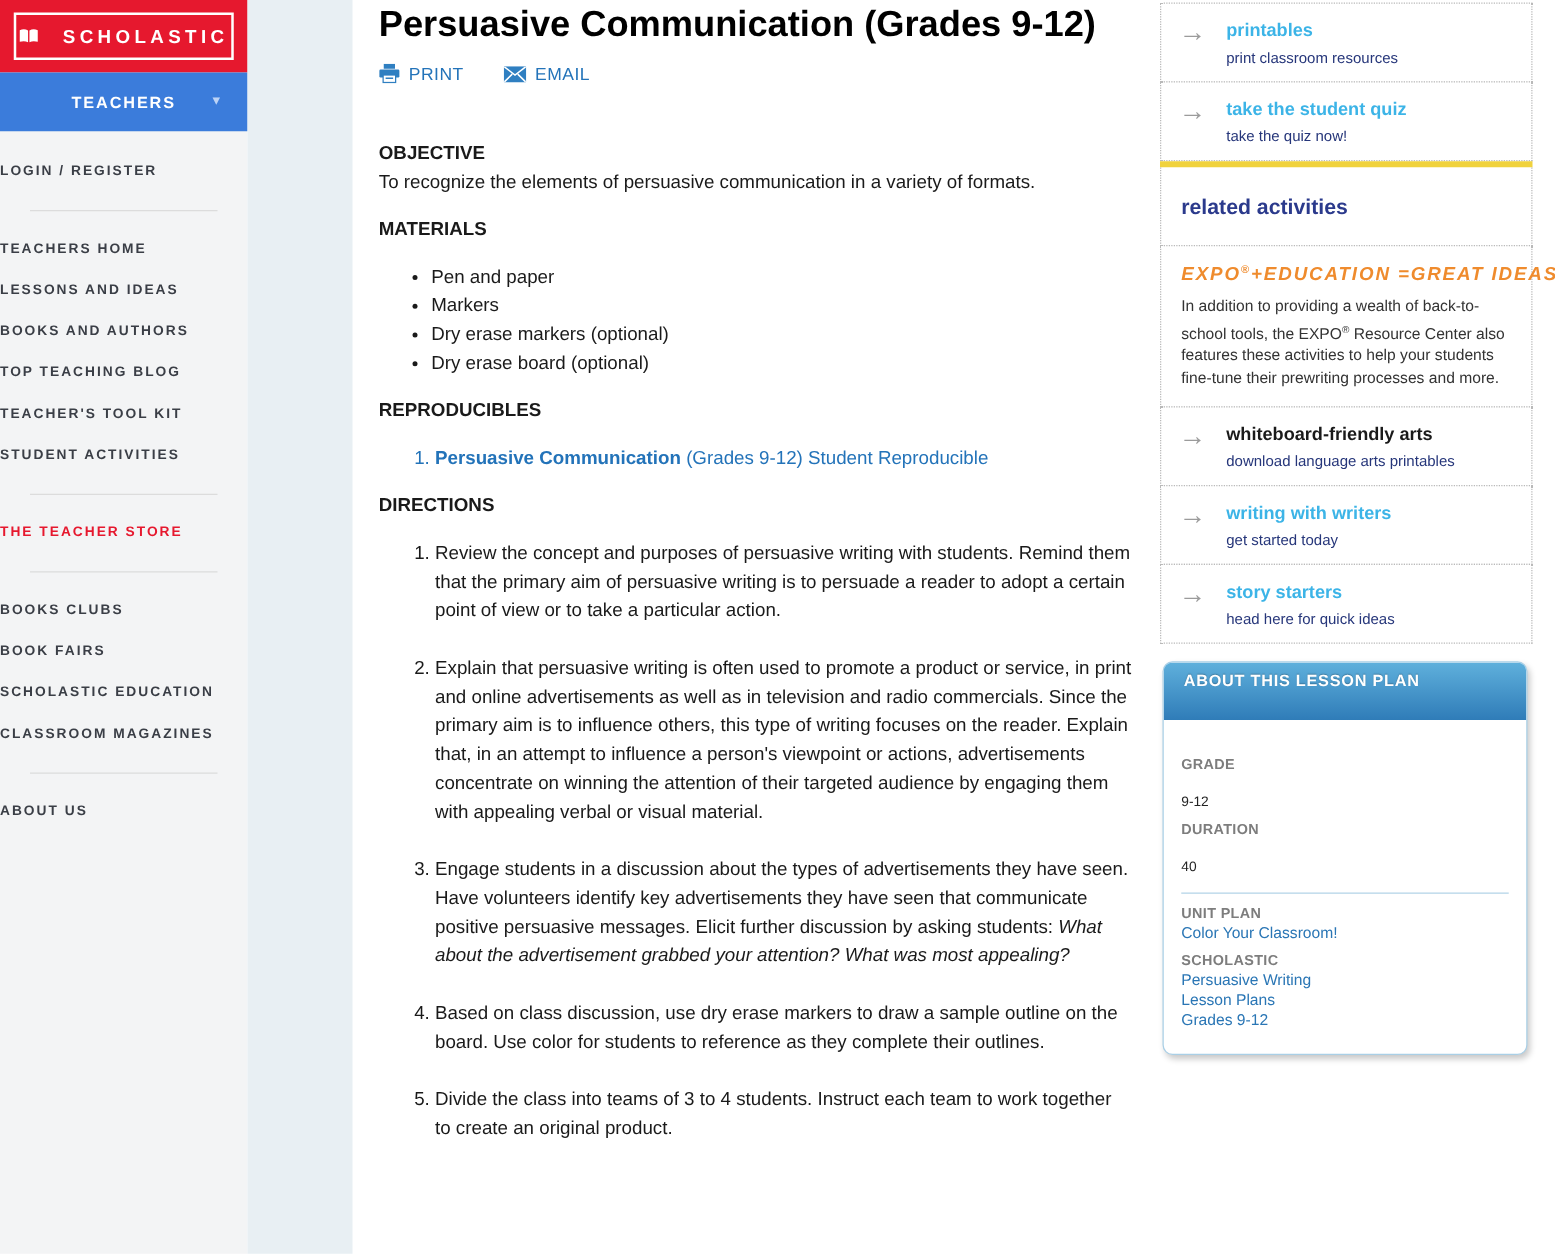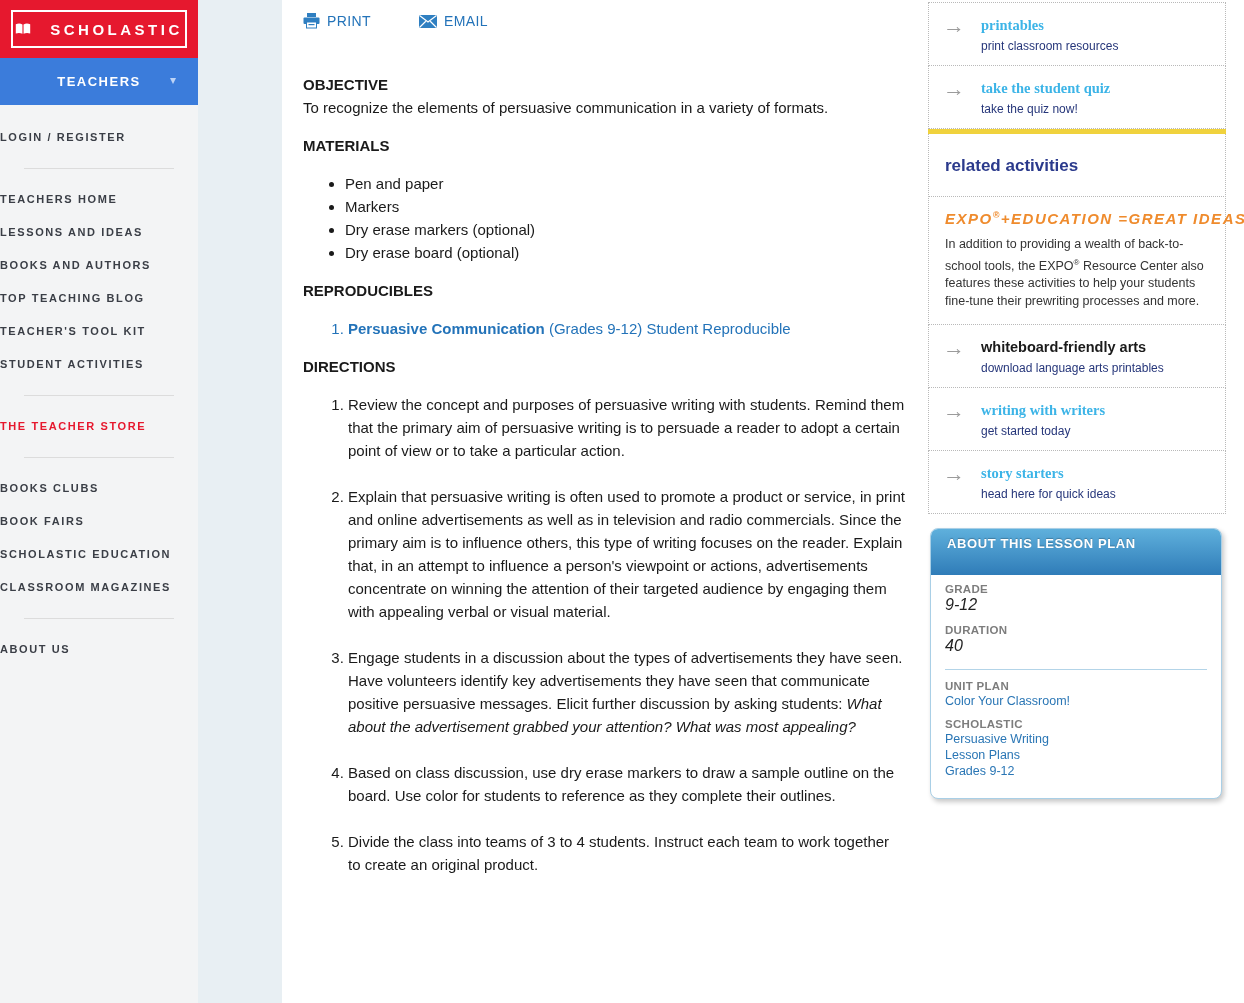--- a/index.html
+++ b/index.html
@@ -22,21 +22,21 @@
   .nav-item.red { color:#e6182e; }
   .nav-divider { height:1px; background:#dcdcdc; margin:14px 24px; }
 
   
   .gutter { position:absolute; left:198px; top:0; width:84px; height:1003px; background:#e8eff3; }
 
   
   .content { position:absolute; left:303px; top:0; width:602px; color:#1a1a1a; }
   .page-title { font-size:29px; line-height:36px; font-weight:bold; color:#000;
                 padding-top:2px; width:600px; }
-  .actions { margin-top:13px; display:flex; gap:48px; align-items:center; }
+  .actions { margin-top:13px; display:flex; gap:32px; align-items:center; }
   .action-link { display:flex; align-items:center; gap:7px; color:#2373b9; font-size:14px;
                  letter-spacing:0.4px; cursor:pointer; }
   .sec-head { font-size:15px; font-weight:bold; line-height:23px; }
   .body-text { font-size:15px; line-height:23px; }
   .objective-head { margin-top:44px; }
   .materials-head { margin-top:15px; }
   .mat-list { margin-top:15px; list-style:disc; padding-left:42px; }
   .mat-list li { font-size:15px; line-height:23px; }
   .repro-head { margin-top:15px; }
   .repro-list { margin-top:15px; padding-left:45px; }
@@ -45,41 +45,41 @@
   .directions-head { margin-top:15px; }
   .steps { margin-top:15px; padding-left:45px; }
   .steps li { font-size:15px; line-height:23px; margin-bottom:23px; }
 
   
   .right-rail { position:absolute; left:928px; top:3px; width:298px; }
   .link-box { border:1px dotted #b9b9b9; margin-top:-1px; padding:13px 14px 12px 14px;
               display:flex; gap:0; background:#fff; }
   .arrow { width:38px; color:#9b9b9b; font-size:22px; line-height:20px; flex:0 0 38px; }
   .lb-title { font-size:14.5px; font-weight:bold; line-height:19px; cursor:pointer; }
-  .lb-title.cyan { color:#3cb4e7;font-family:Liberation Serif, serif; }
+  .lb-title.cyan { color:#3cb4e7; }
   .lb-title.dark { color:#1a1a1a; }
   .lb-sub { font-size:12px; color:#26367a; margin-top:4px; }
   .yellow-bar { height:5px; background:#f0d23d; }
   .related-box { border:1px dotted #b9b9b9; border-top:none; padding:22px 16px 20px; background:#fff; }
   .related-head { color:#2b3a8c; font-size:17px; font-weight:bold; }
   .expo-box { border:1px dotted #b9b9b9; margin-top:-1px; padding:13px 16px 14px; background:#fff; }
   .expo-logo { color:#ef8b2d; font-weight:bold; font-size:15px; letter-spacing:1.5px;
                font-style:italic; white-space:nowrap; }
   .expo-text { margin-top:9px; font-size:12.5px; line-height:17.5px; color:#333; width:268px; }
 
   .about-box { margin-top:14px; margin-left:2px; width:292px; background:#fff;
                border:1px solid #a9cfe6; border-radius:8px;
                box-shadow:2px 3px 5px rgba(0,0,0,0.22); overflow:hidden; }
   .about-head { background:linear-gradient(#5fb0dc,#2f7cb8); color:#fff; font-weight:bold;
                 font-size:13px; letter-spacing:0.6px; padding:7px 16px 24px;
                 text-shadow:0 -1px 1px rgba(0,0,0,0.25); }
-  .about-body { padding:6px 14px 20px; }
+  .about-body { padding:28px 14px 20px; }
   .ab-label { color:#7d7d7d; font-weight:bold; font-size:11.5px; letter-spacing:0.3px; margin-top:10px; }
   .ab-label:first-child { margin-top:2px; }
-  .ab-value { color:#222; font-size:16px; margin-top:1px;font-style:italic; }
+  .ab-value { color:#222; font-size:11px; margin-top:18px; }
   .ab-divider { border-top:1px solid #b3d4e8; margin:14px 0 10px; }
   .ab-link { color:#2a76b5; font-size:12.5px; margin-top:2px; cursor:pointer; }
 
   svg { display:block; }
 </style>
 </head>
 <body>
 
 <div class="left-rail">
   <div class="logo-block">
@@ -114,20 +114,21 @@
     <div class="nav-item">SCHOLASTIC EDUCATION</div>
     <div class="nav-item">CLASSROOM MAGAZINES</div>
     <div class="nav-divider"></div>
     <div class="nav-item">ABOUT US</div>
   </nav>
 </div>
 
 <div class="gutter"></div>
 
 <div class="content">
+  <h1 class="page-title">Persuasive Communication (Grades 9-12)</h1>
 
   <div class="actions">
     <span class="action-link">
       <span>
         <svg width="17" height="16" viewBox="0 0 17 16">
           <rect x="4" y="0" width="9" height="4" fill="#2f7fc1"></rect>
           <rect x="0.5" y="4.5" width="16" height="6.5" rx="1" fill="#2f7fc1"></rect>
           <rect x="3.5" y="9" width="10" height="6" fill="#ffffff" stroke="#2f7fc1"></rect>
           <rect x="5.5" y="11" width="6" height="1.2" fill="#2f7fc1"></rect>
         </svg>

